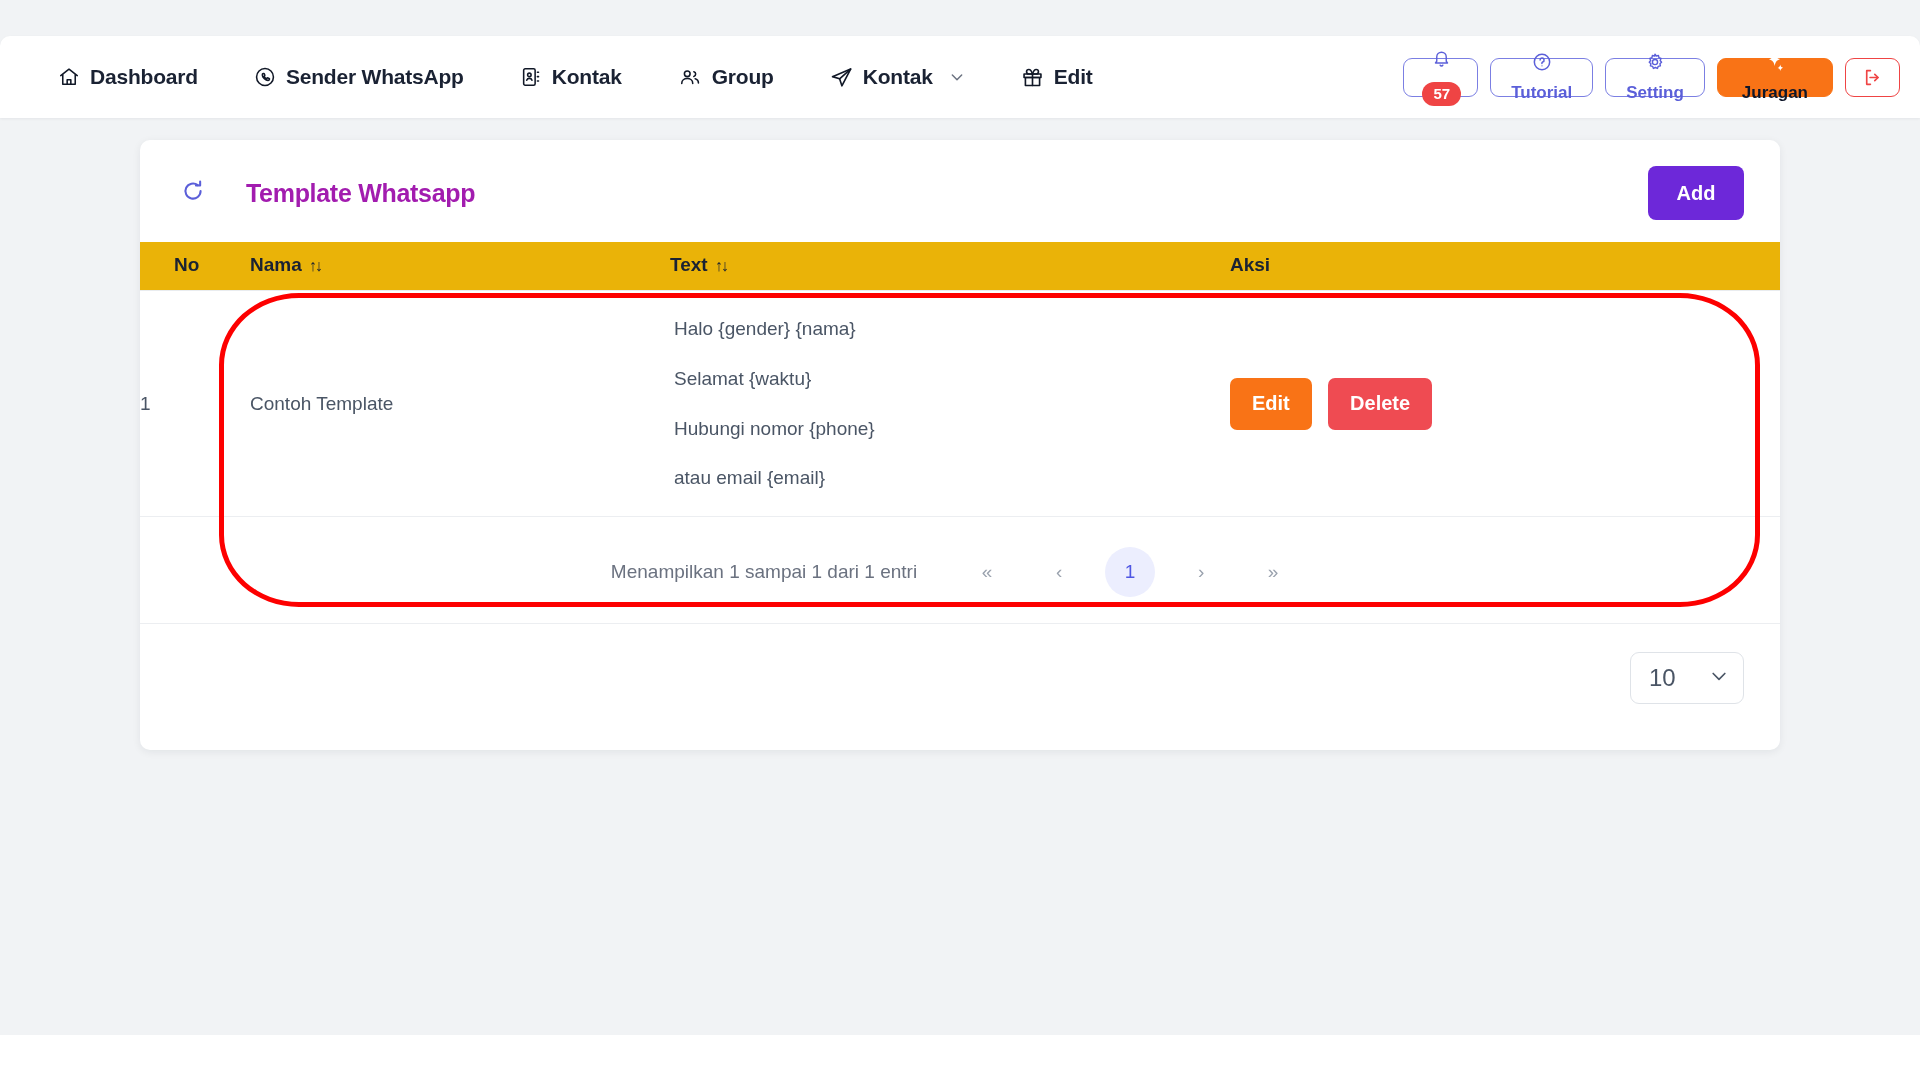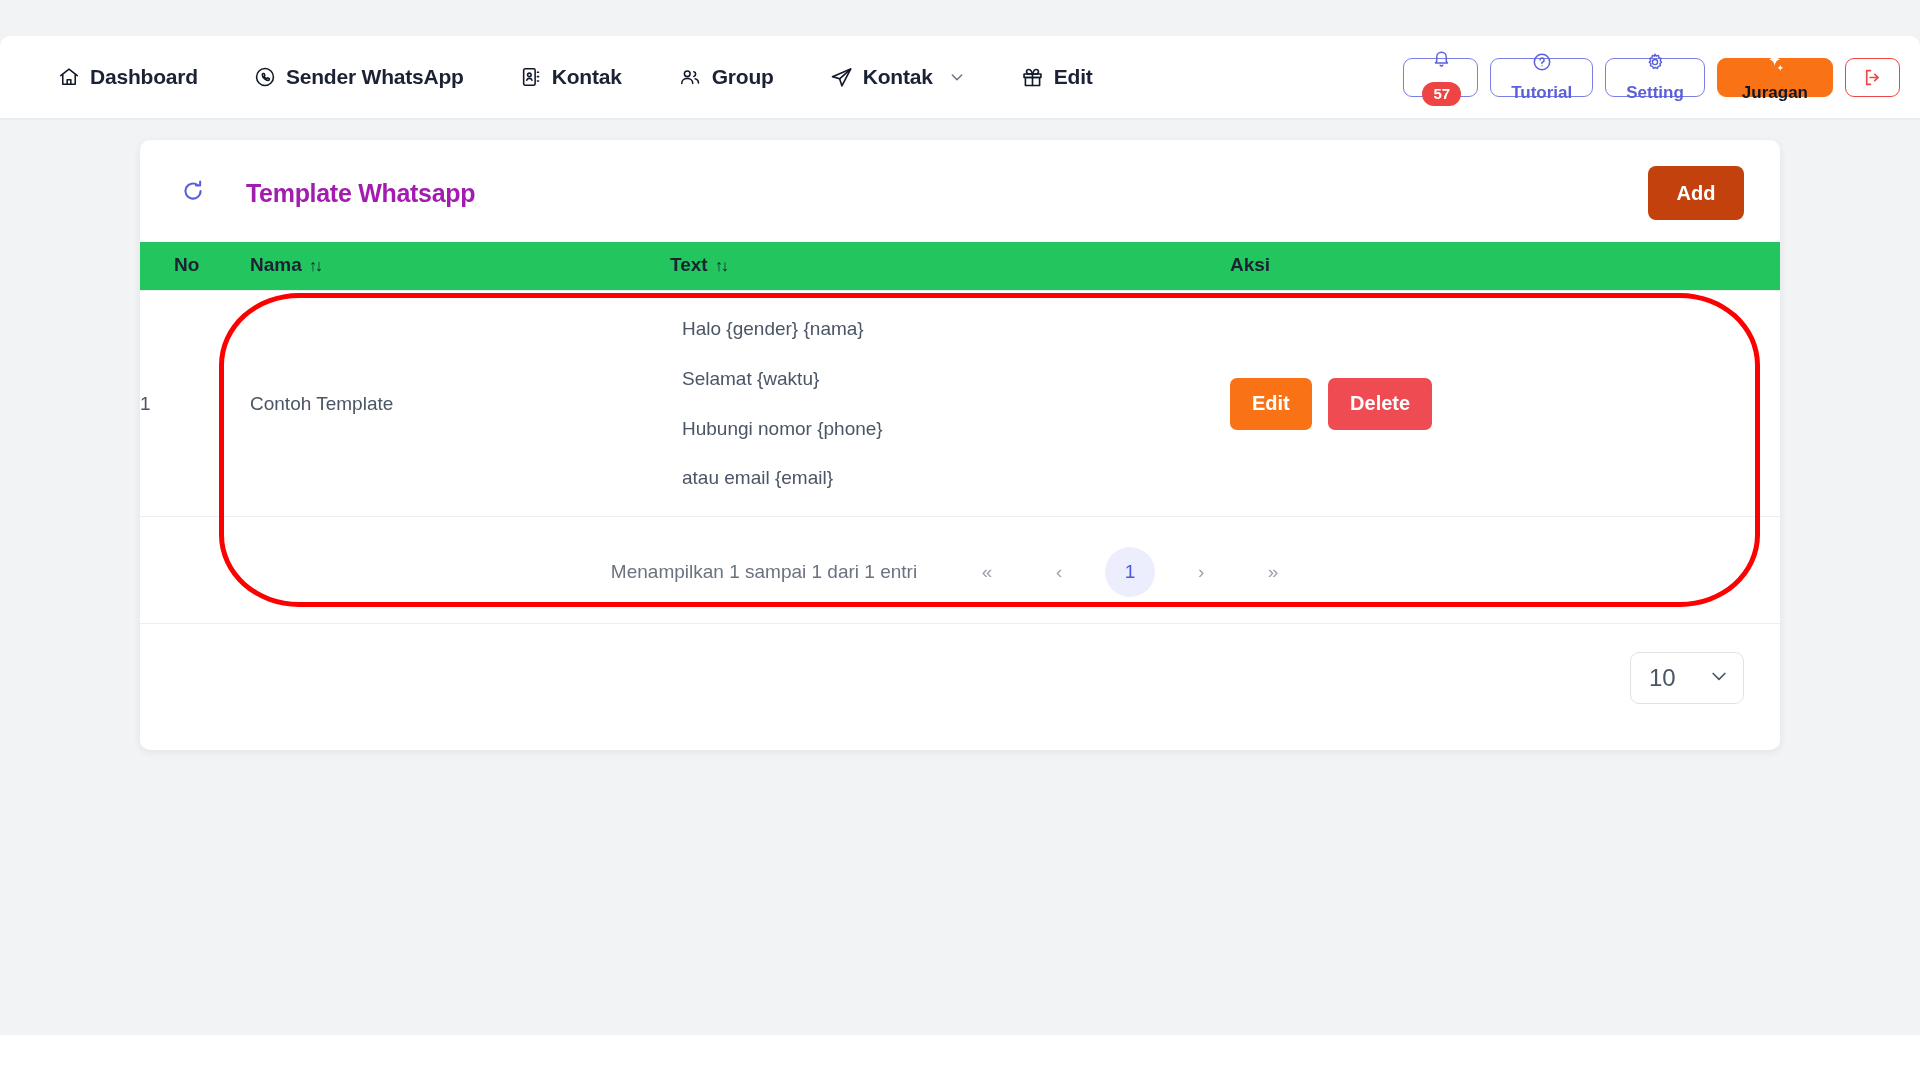--- a/index.html
+++ b/index.html
@@ -142,21 +142,21 @@
     background: #ffffff;
     font-size: 17px;
     color: #4b5563;
     padding: 0 16px;
     outline: none;
     font-family: "Liberation Sans", sans-serif;
   }
   .search-box::placeholder { color: #9aa2ae; }
   .add-btn {
     margin-left: auto;
-    background: #c2410c;
+    background: #6d28d9;
     color: #ffffff;
     border: none;
     border-radius: 8px;
     height: 54px;
     min-width: 96px;
     font-size: 20px;
     font-weight: 700;
     cursor: pointer;
     font-family: "Liberation Sans", sans-serif;
   }
@@ -166,21 +166,21 @@
     width: 100%;
     border-collapse: collapse;
     table-layout: fixed;
   }
   table.tpl-table thead th {
     text-align: left;
     font-size: 19px;
     font-weight: 700;
     color: #1a2233;
     padding: 12px 0 14px 0;
-    background: #22c55e;
+    background: #eab308;
     border-bottom: 1px solid #e9ecef;
   }
   .col-no   { width: 110px; padding-left: 34px !important; }
   .col-nama { width: 420px; }
   .col-text { width: 560px; }
   .col-aksi { width: auto; }
   .sort-ico {
     display: inline-block;
     margin-left: 7px;
     font-size: 16px;
@@ -189,21 +189,21 @@
   }
   table.tpl-table tbody td {
     font-size: 19px;
     color: #4a5565;
     padding: 26px 0;
     vertical-align: middle;
     border-bottom: 1px solid #eceef1;
   }
   td.cell-no { padding-left: 34px; }
   .text-lines p {
-    margin: 0 0 26px 12px;
+    margin: 0 0 26px 4px;
     line-height: 1.25;
   }
   .text-lines p:last-child { margin-bottom: 0; }
   .act-btn {
     border: none;
     border-radius: 7px;
     color: #ffffff;
     font-size: 20px;
     font-weight: 700;
     height: 52px;

